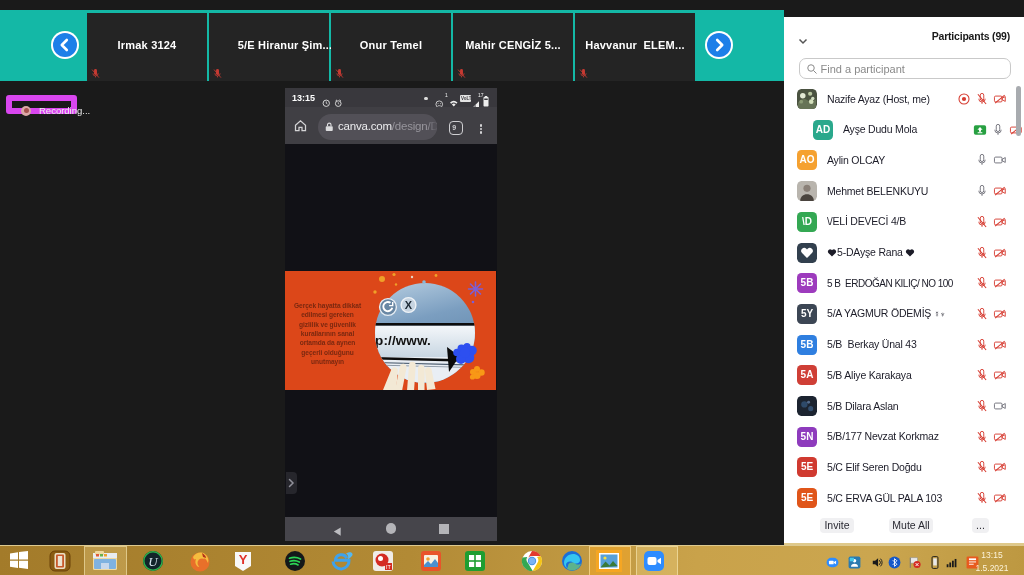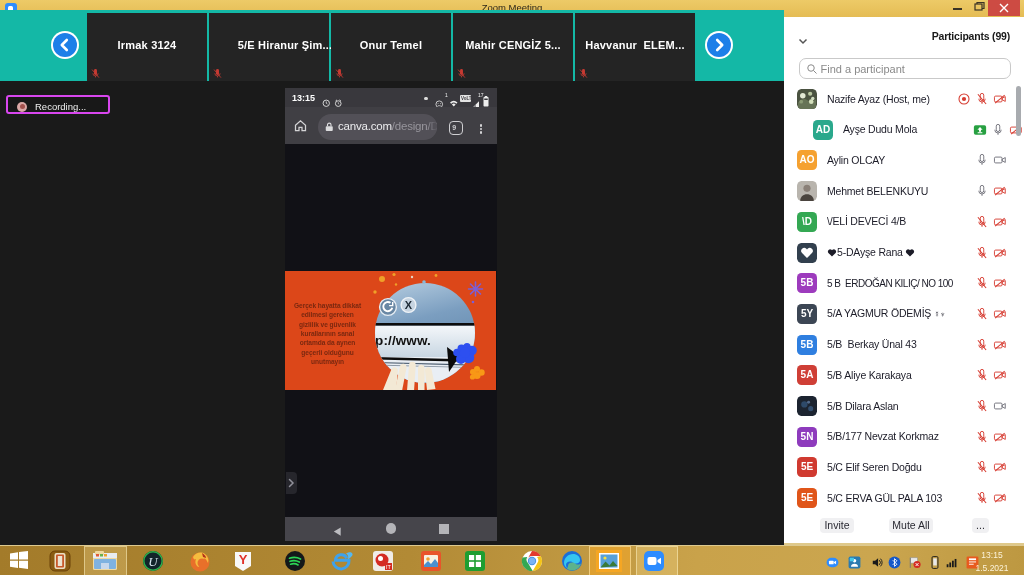--- a/index.html
+++ b/index.html
@@ -21,21 +21,21 @@
 
 #strip { left:0; top:10px; width:784px; height:71px; background:#14b8a6; }
 .tile { position:absolute; top:2.5px; height:68px; width:120px; background:#242424; }
 .tile .nm { position:absolute; width:100%; top:26.5px; text-align:center; color:#fff; font-weight:bold; font-size:11px; letter-spacing:0.2px; }
 .tile .micoff { position:absolute; left:3px; bottom:4px; width:12px; height:12px; }
 .navcircle { position:absolute; top:21px; width:28px; height:28px; border-radius:50%; background:#fff; }
 .navcircle-in { position:absolute; left:2px; top:2px; width:24px; height:24px; border-radius:50%; background:#1d7fe8; }
 
 
 #main { left:0; top:88px; width:784px; height:457px; background:#1a1a1a; }
-#recbadge { left:6px; top:7px; width:104px; height:19px; background:#181818; border:2px solid #d946ef; border-radius:3px; }
+#recbadge { left:6px; top:7px; width:71px; height:19px; background:#181818; border:6px solid #d946ef; border-radius:3px; }
 #recbadge .dot { position:absolute; left:9px; top:4.5px; width:10px; height:10px; border-radius:50%; background:#dba8a6; }
 #recbadge .dot:after { content:""; position:absolute; left:2.5px; top:2.5px; width:5px; height:5px; border-radius:50%; background:#a4524e; }
 #recbadge .txt { position:absolute; left:27px; top:3.5px; font-size:9.5px; color:#eee; }
 
 
 #phone { left:285px; top:0px; width:212px; height:453px; background:#111116; }
 #pstatus { left:0; top:0; width:212px; height:19px; background:#39383d; color:#fff; }
 #paddr { left:0; top:19px; width:212px; height:37px; background:#403f44; }
 #pnav { left:0; top:429px; width:212px; height:24px; background:#46454b; }
 #slide { left:0; top:183px; width:211px; height:119px; }
@@ -64,32 +64,20 @@
 .tbhl { background:rgba(255,230,160,0.25); border:1px solid rgba(255,245,200,0.5); }
 .tbicon { position:absolute; top:4px; }
 #tray { position:absolute; left:824px; top:0; width:160px; height:30px; }
 .trico { position:absolute; top:9px; }
 #clock { position:absolute; left:966px; top:3px; width:52px; text-align:center; color:#fcf3da; font-size:8.5px; line-height:12.5px; }
 </style>
 </head>
 <body>
 <div id="root">
 
-<div id="titlebar" class="abs">
-  <div class="ttl">Zoom Meeting</div>
-  <div id="zicon" class="abs"></div>
-  <div id="btnmin" class="abs winbtn"></div>
-  <div id="btnmax" class="abs winbtn"><svg width="18" height="16" viewBox="0 0 18 16">
-          <rect x="6" y="4" width="7" height="6" fill="none" stroke="#3a3325" stroke-width="1.2"></rect>
-          <path d="M8 4V2.5h7v6h-2" fill="none" stroke="#3a3325" stroke-width="1.2"></path>
-        </svg></div>
-  <div id="btnclose" class="abs winbtn"><svg width="32" height="16" viewBox="0 0 32 16">
-          <path d="M12 4l8 8M20 4l-8 8" stroke="#fff" stroke-width="1.4"></path>
-        </svg></div>
-</div>
 
 <div id="strip" class="abs">
       <div class="tile" style="left:87px;">
         <div class="nm">Irmak 3124</div>
         <div class="micoff"><svg width="11" height="11" viewBox="0 0 24 24">
             <path d="M12 15a3.2 3.2 0 0 0 3.2-3.2V5.2a3.2 3.2 0 0 0-6.4 0v6.6A3.2 3.2 0 0 0 12 15z" fill="#c73a32"></path>
             <path d="M6.3 11.6a5.7 5.7 0 0 0 11.4 0" fill="none" stroke="#c73a32" stroke-width="1.7"></path>
             <line x1="12" y1="17.3" x2="12" y2="20.5" stroke="#c73a32" stroke-width="1.7"></line>
             <line x1="4.5" y1="3.5" x2="19.5" y2="21" stroke="#c73a32" stroke-width="1.9"></line>
           </svg></div>

